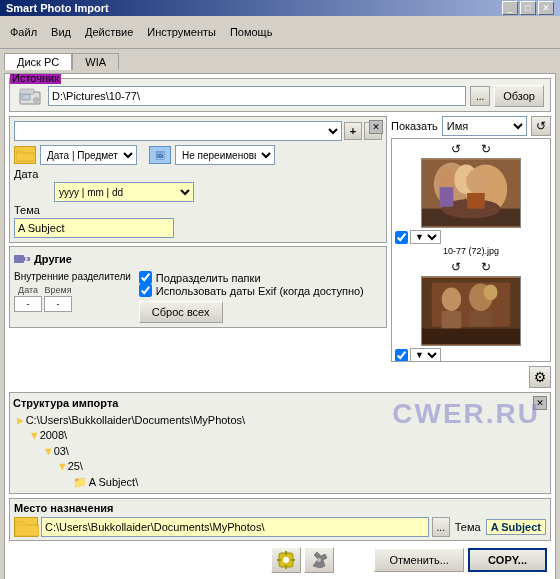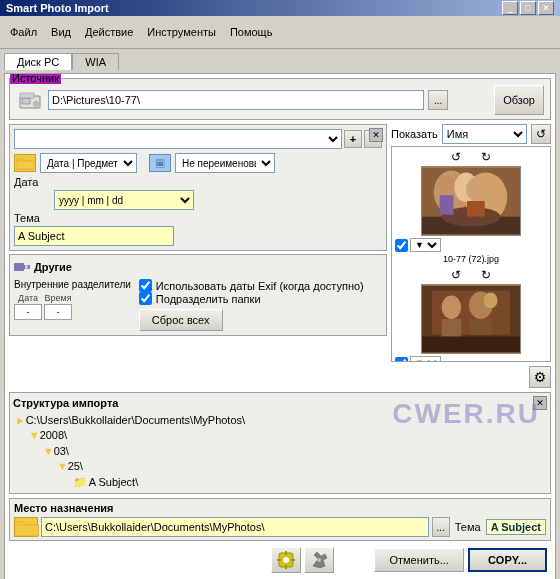--- a/index.html
+++ b/index.html
@@ -131,28 +131,27 @@
     .source-path-input {
       flex: 1;
       height: 20px;
       border: 1px solid #7f9db9;
       background: #ffffff;
       padding: 1px 3px;
       font-size: 11px;
     }
     .browse-btn {
       padding: 1px 8px;
-      height: 30px;
+      height: 22px;
       background: linear-gradient(to bottom, #f0f0e8, #d4d0c8);
       border: 1px solid #a0a0a0;
       border-top-color: #ffffff;
       border-left-color: #ffffff;
       cursor: pointer;
       font-size: 11px;
-      margin-left: 42px;
     }
     .ellipsis-btn {
       width: 20px;
       height: 20px;
       background: linear-gradient(to bottom, #f0f0e8, #d4d0c8);
       border: 1px solid #a0a0a0;
       cursor: pointer;
       display: flex;
       align-items: center;
       justify-content: center;
@@ -708,25 +707,25 @@
                 <div class="sep-item">
                   <span class="sep-sub-label">Время</span>
                   <input class="sep-field" type="text" value="-" style="">
                 </div>
               </div>
             </div>
 
             <div style="flex:1;">
               <div class="checkbox-row">
                 <input type="checkbox" checked="" style="">
-                <span>Использовать даты Exif (когда доступно)</span>
+                <span>Подразделить папки</span>
               </div>
               <div class="checkbox-row">
                 <input type="checkbox" checked="" style="">
-                <span>Подразделить папки</span>
+                <span>Использовать даты Exif (когда доступно)</span>
               </div>
               <button class="reset-btn">Сброс всех</button>
             </div>
           </div>
         </div>
 
       </div>
 
       <div class="right-col">
         <div class="show-row">

